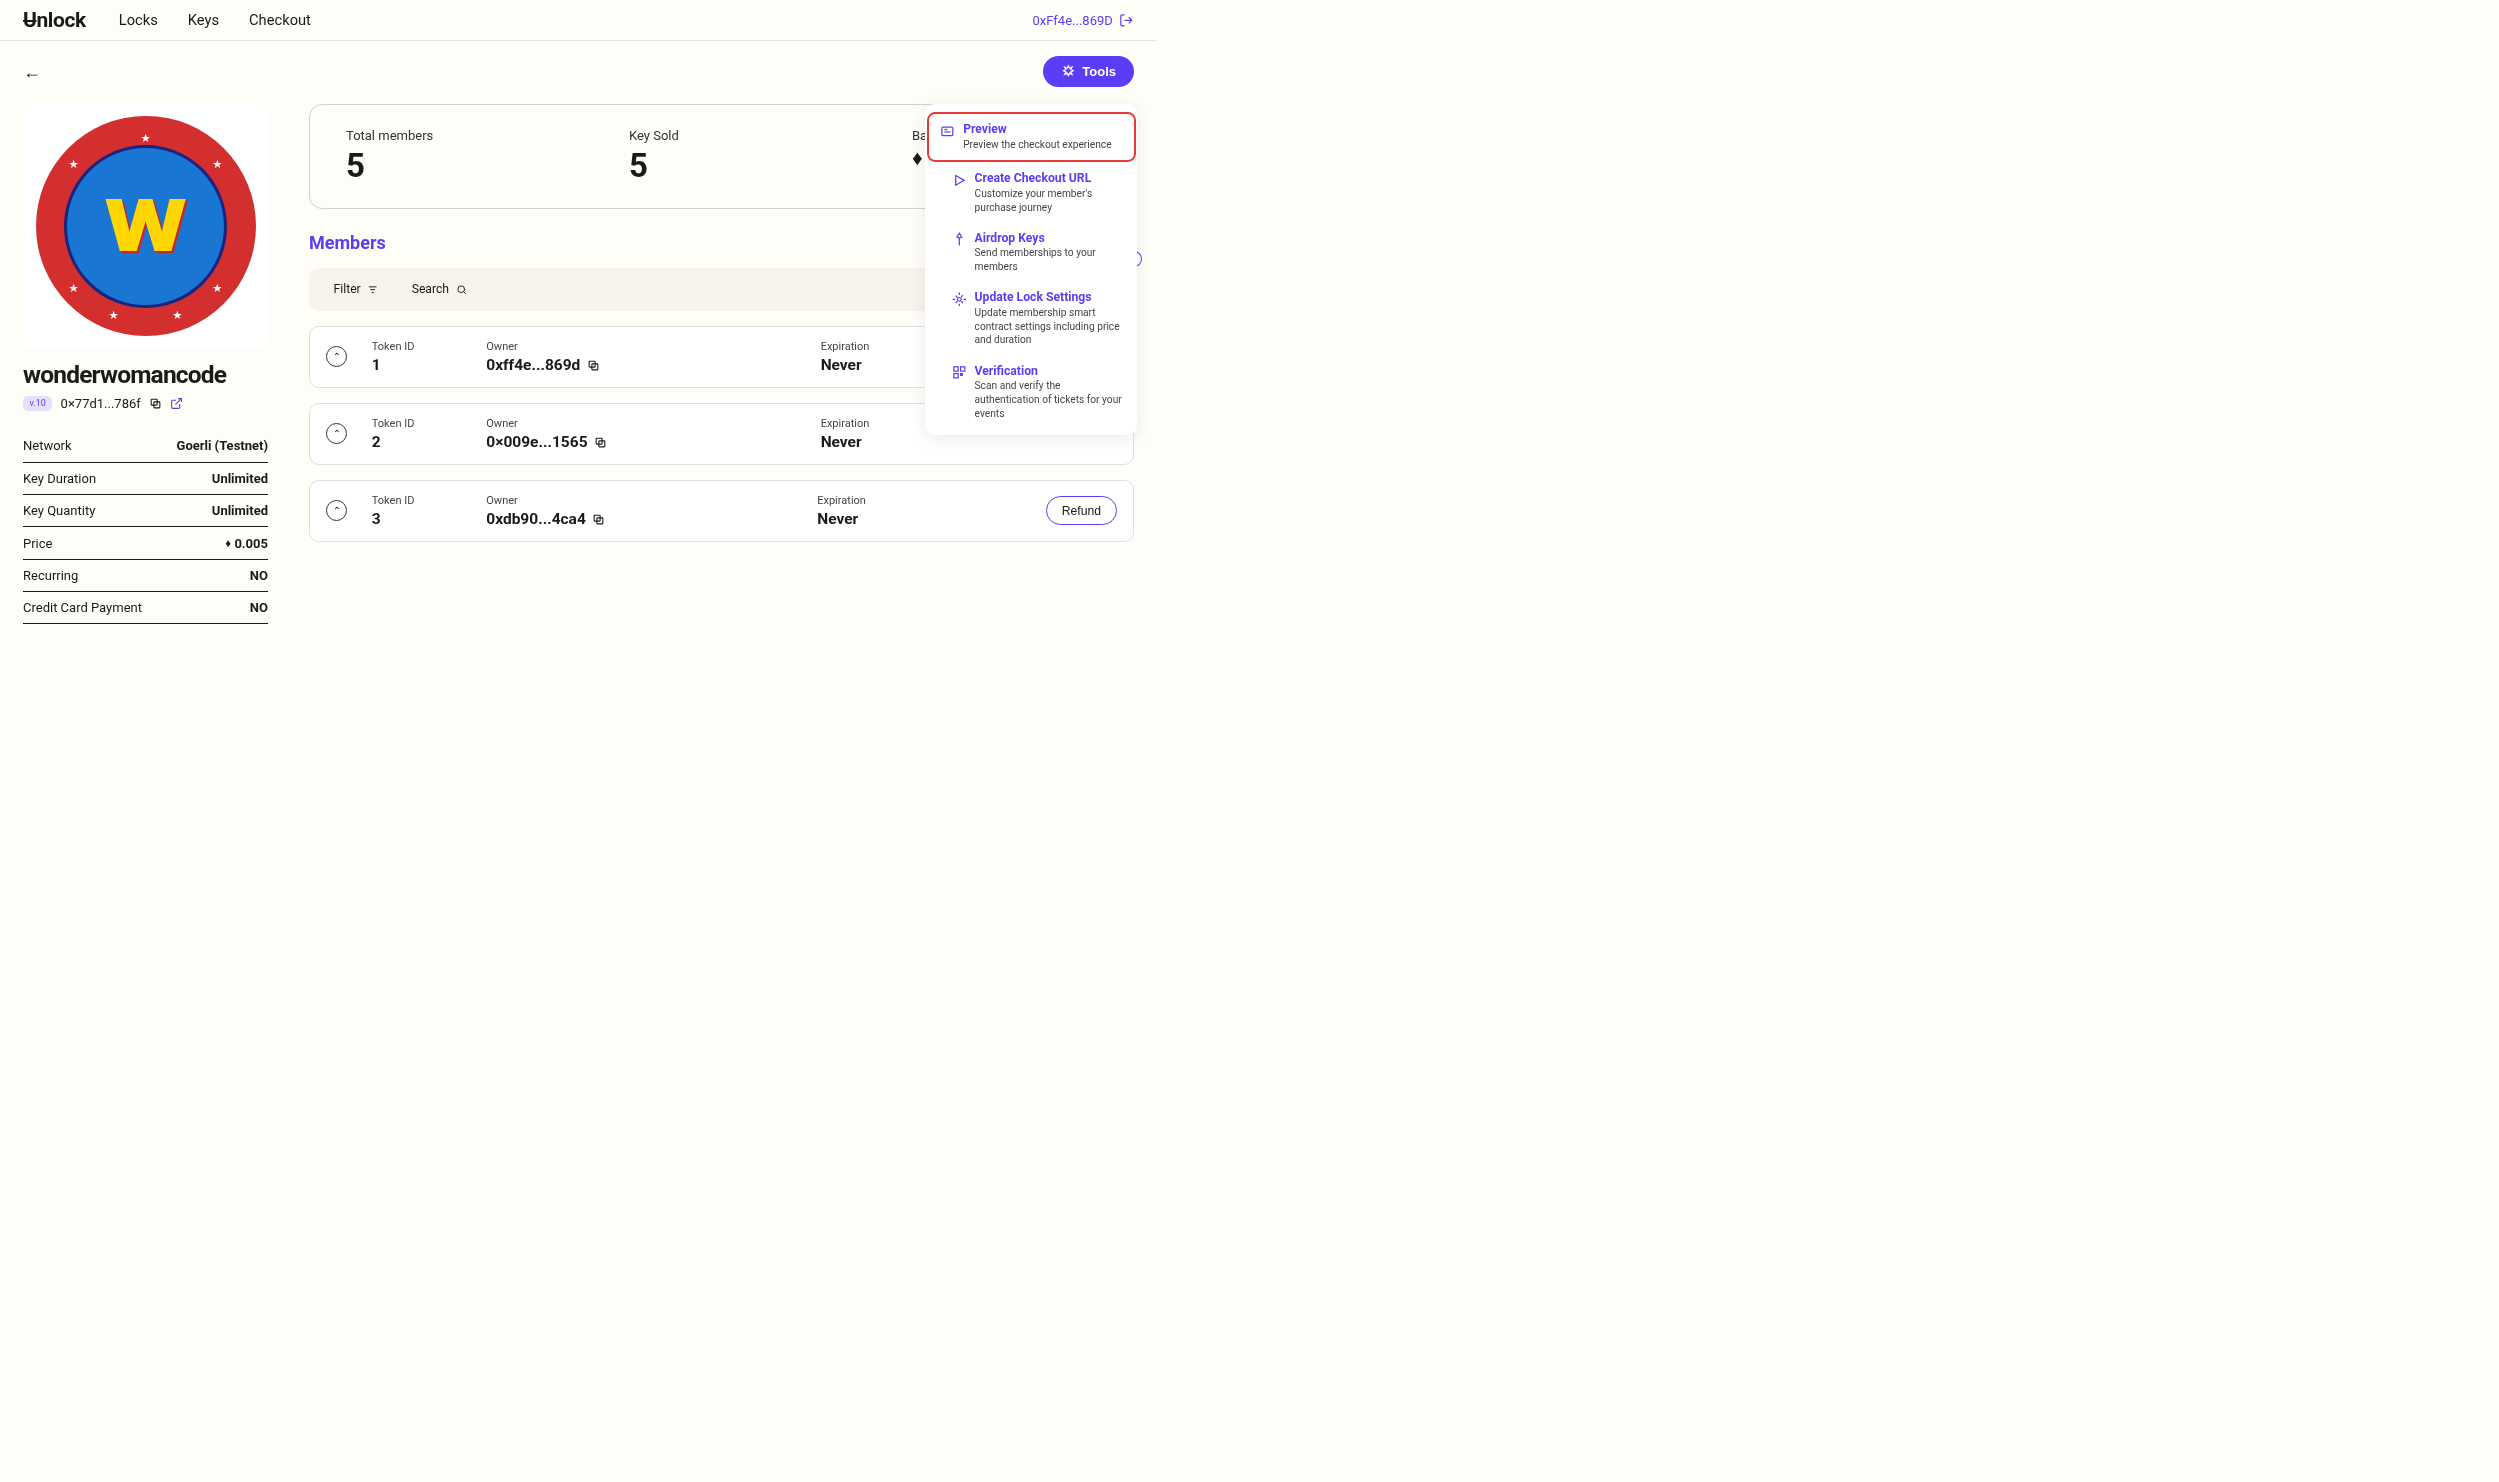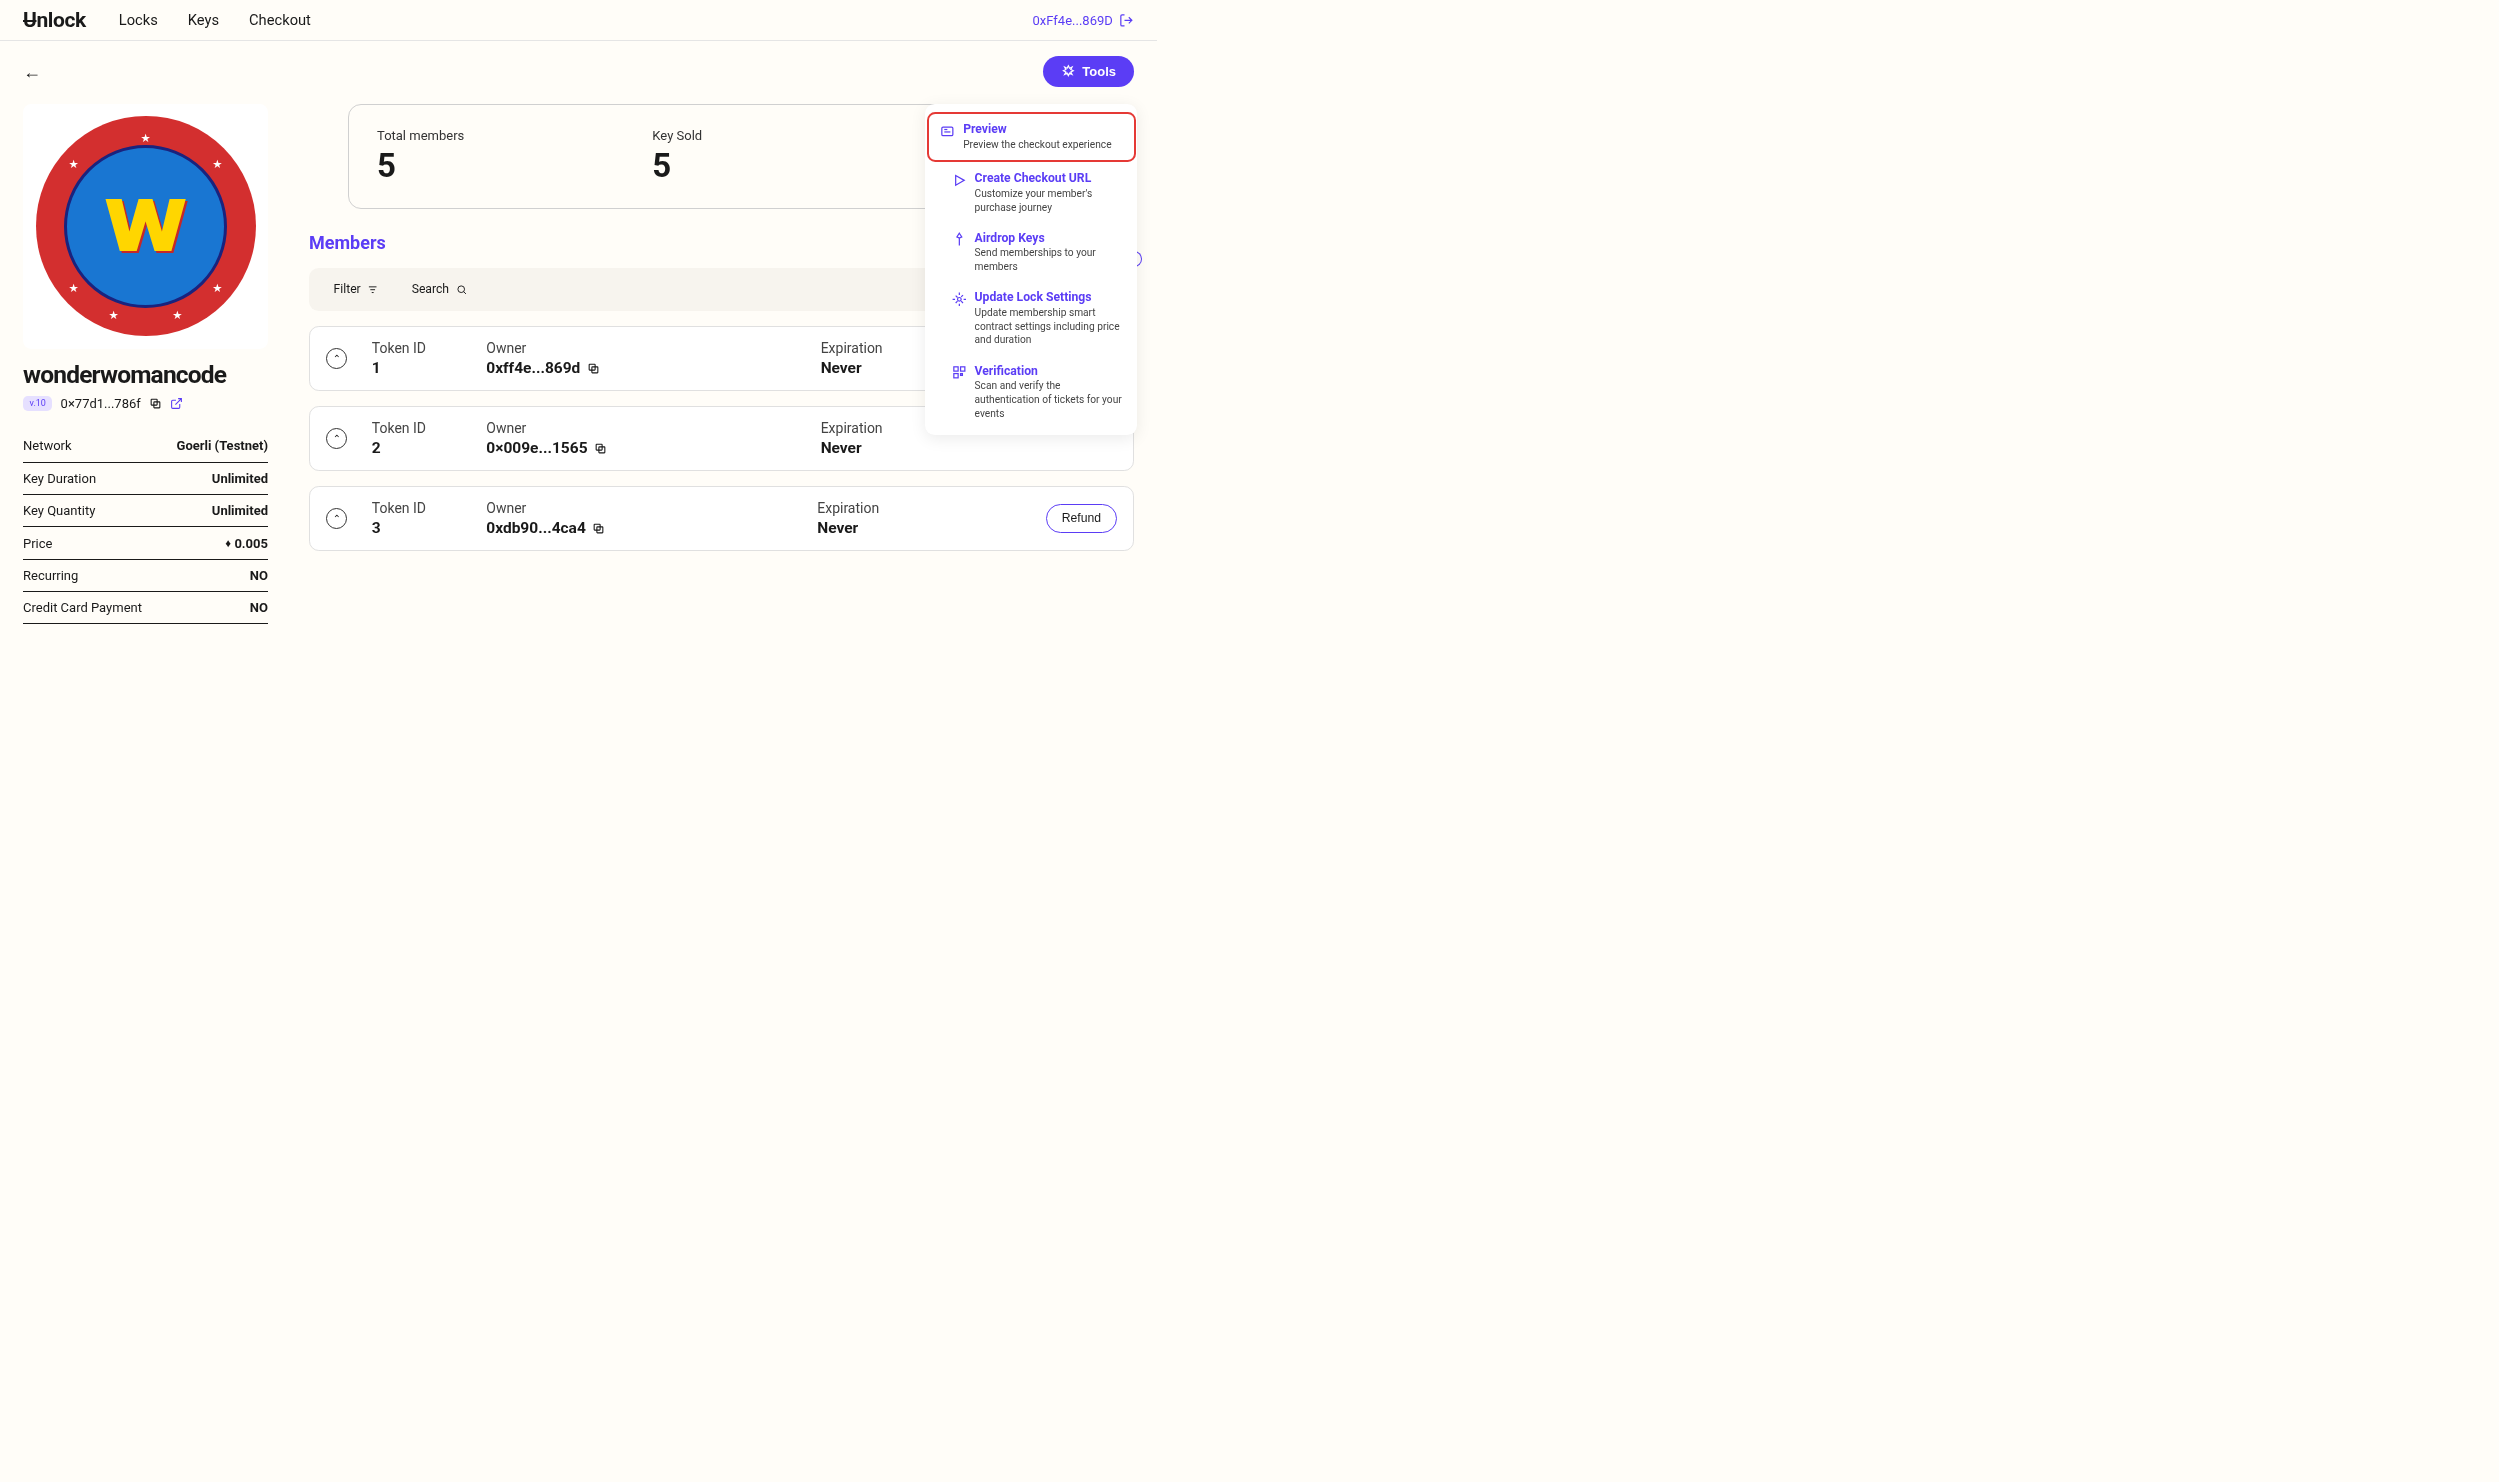--- a/index.html
+++ b/index.html
@@ -128,25 +128,24 @@
     padding: 8.2px 0;
     border-bottom: 0.8px solid #1a1a1a;
     font-size: 13px;
   }
   .info-val { font-weight: 700; display: flex; align-items: center; gap: 3.3px;}
   .eth-icon { font-size: 11.4px; }
   .main-col { flex: 1; position: relative; }
   .stats-card {
     border: 0.8px solid #d0d0d0;
     border-radius: 13px;
-    padding: 23px 28px;
+    padding: 23px 36px;
     display: flex;
     gap: 98px;
     background: #fffdf8;
-    margin-left: 39px;
   }
   .stat-label { font-size: 13px; color: #333; }
   .stat-val { font-size: 33px; font-weight: 700; margin-top: 3.3px; }
   .stat { flex: 1; }
   .stat-bal { display: flex; align-items: center; gap: 4.9px;}
   .members-h {
     color: #5b3df5;
     font-size: 18px;
     font-weight: 700;
     margin-top: 23px;
@@ -172,21 +171,21 @@
   }
   .expand-btn {
     width: 21px; height: 21px;
     border: 1.2px solid #333;
     border-radius: 50%;
     display: flex; align-items: center; justify-content: center;
     cursor: pointer;
     font-size: 9.8px;
   }
   .col { flex: 1; }
-  .col-label { font-size: 14px; color: #444; }
+  .col-label { font-size: 11px; color: #444; }
   .col-val { font-size: 15.5px; font-weight: 700; margin-top: 3.3px; display: flex; align-items: center; gap: 6.5px;}
   .col-token { width: 90px; flex: 0 0 90px; }
   .col-owner { flex: 1.5; }
   .refund-btn {
     border: 1.2px solid #5b3df5;
     color: #1a1a1a;
     background: transparent;
     border-radius: 16.3px;
     padding: 6.5px 14.7px;
     font-size: 12.2px;

